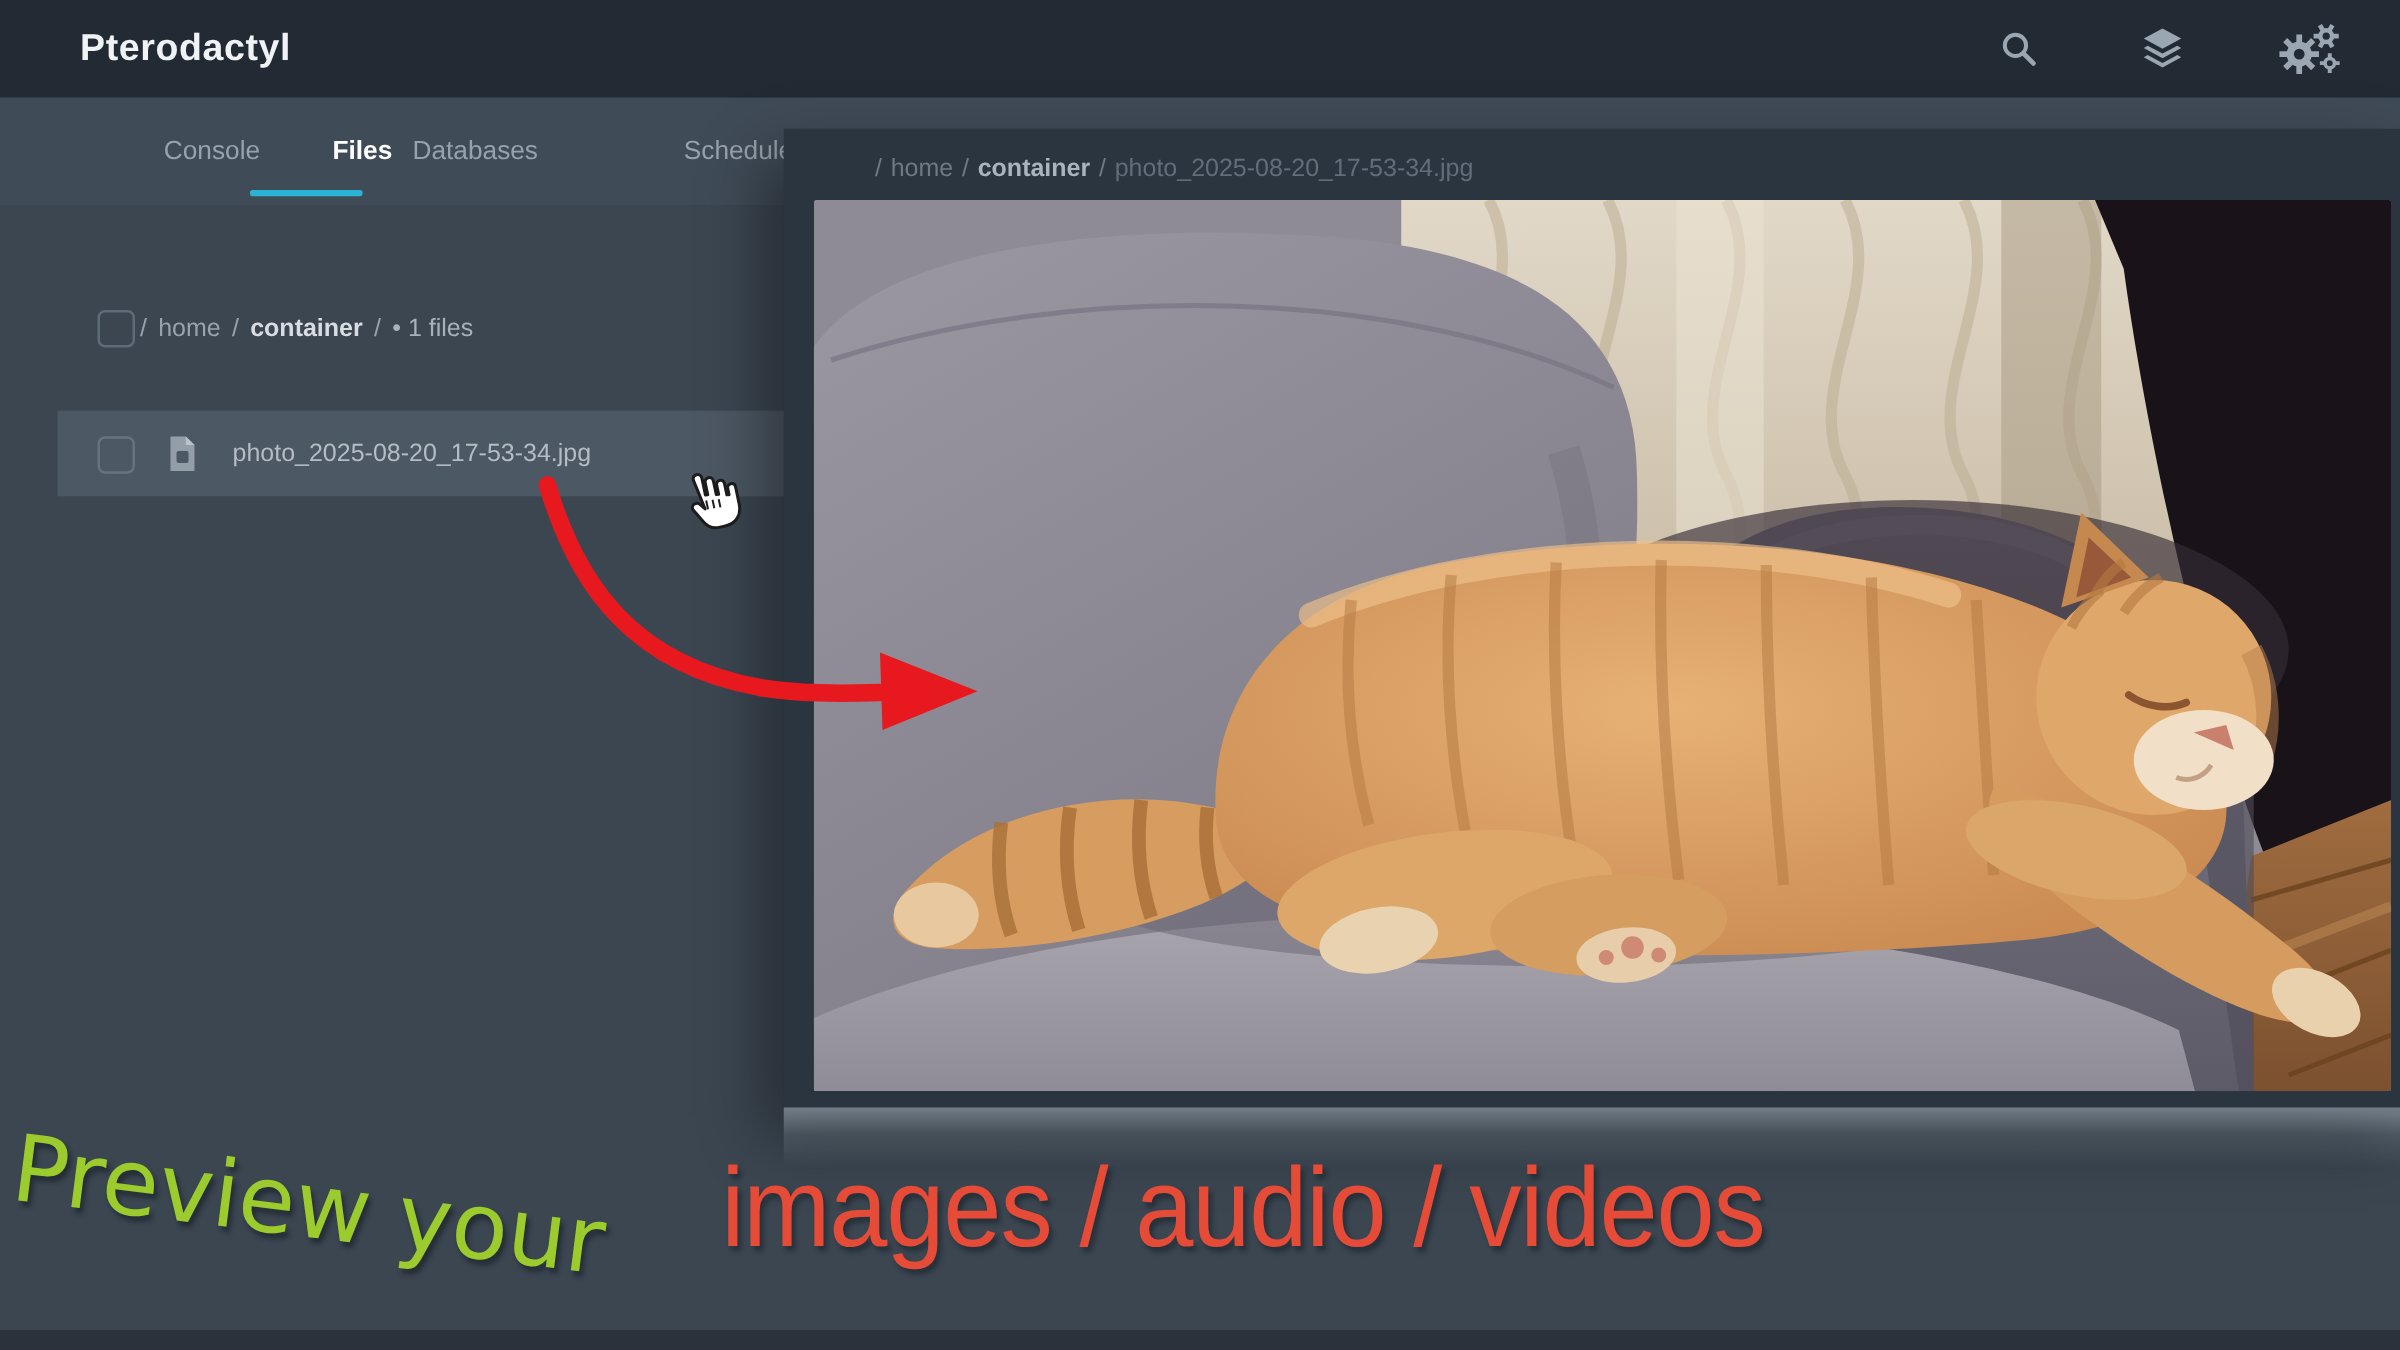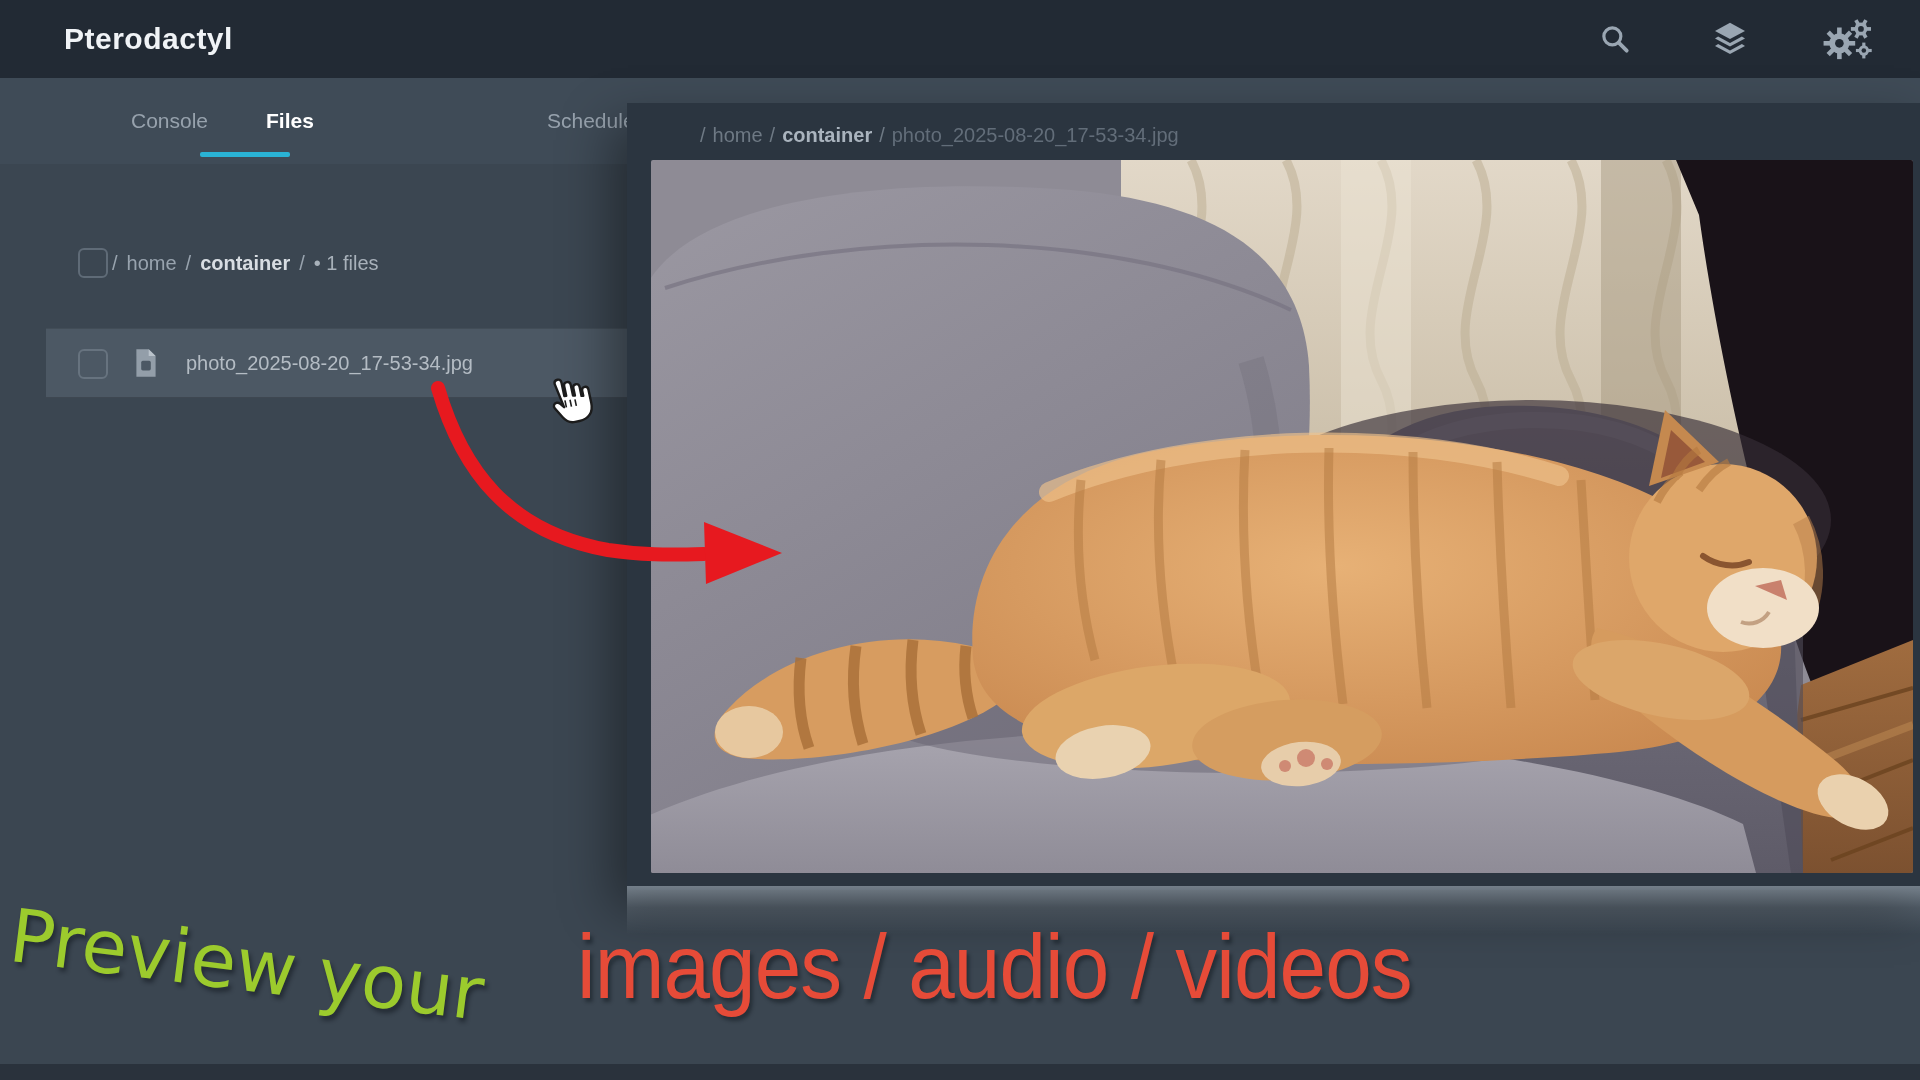--- a/index.html
+++ b/index.html
@@ -108,20 +108,21 @@
         </g>
         <circle cx="29" cy="24" r="3.6" fill="#9aa6b2"></circle>
         <circle cx="29" cy="24" r="1.6" fill="#222a34"></circle>
       </svg>
     </div>
   </header>
 
   <nav class="tabbar">
     <div class="tab tab-console">Console</div>
     <div class="tab tab-files active">Files</div>
+    <div class="tab tab-databases">Databases</div>
     <div class="tab tab-schedules">Schedules</div>
     <div class="tab-underline"></div>
   </nav>
 
   <div class="fm-bc-check"></div>
   <div class="fm-bc">
     <span>/</span><span>home</span><span>/</span><span class="dir">container</span><span>/</span><span class="count">• 1 files</span>
   </div>
 
   <div class="file-row">

